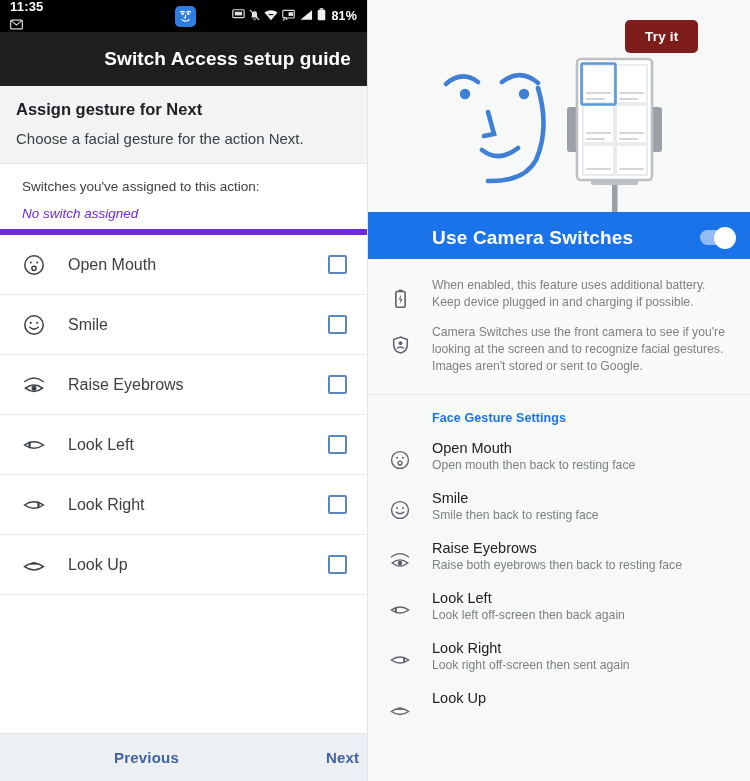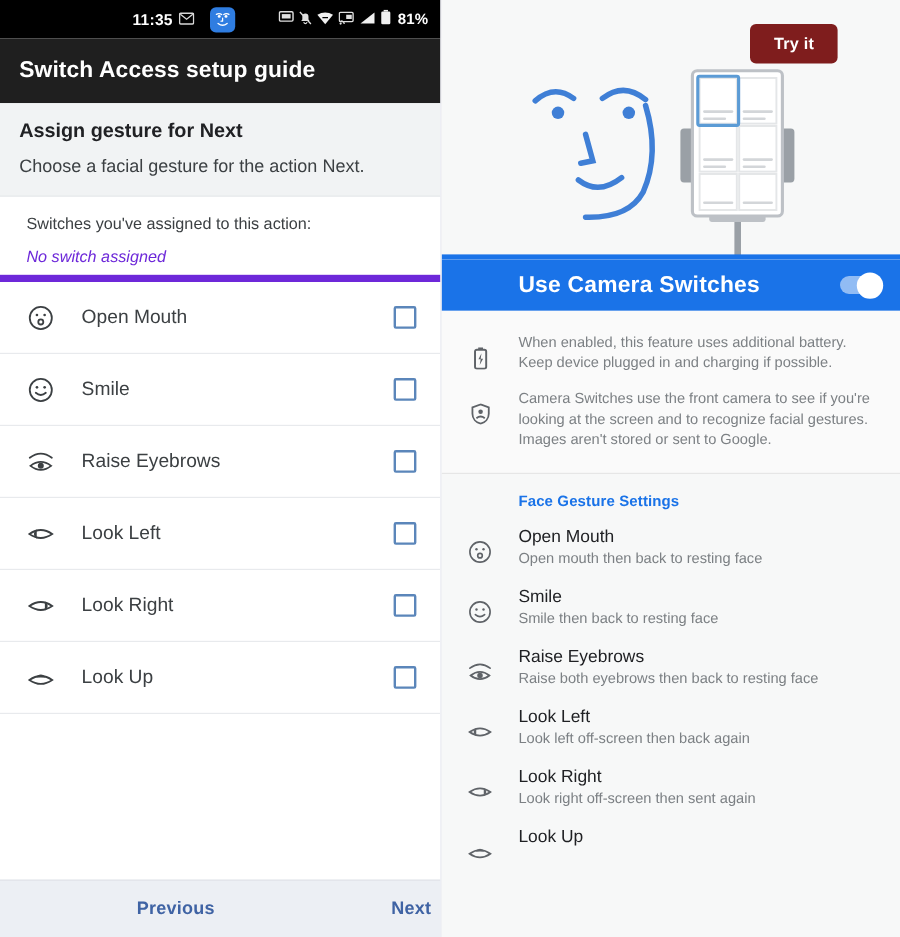--- a/index.html
+++ b/index.html
@@ -19,34 +19,34 @@
     display: flex; flex-direction: column;
     border-right: 1px solid #dfe3ec;
     overflow: hidden;
   }
   .statusbar {
     height: 32px; background: #000000; color: #ffffff;
     display: flex; align-items: center; flex-shrink: 0;
     font-size: 12.5px; font-weight: bold; letter-spacing: .2px;
     padding: 0 10px;
   }
-  .sb-left { display: flex; align-items: flex-end; gap: 5px; width: 152px; justify-content: flex-end; }
+  .sb-left { display: flex; align-items: flex-start; gap: 5px; width: 152px; justify-content: flex-end; flex-direction: column; }
   .sb-time { font-size: 13px; font-weight: bold; }
   .sb-center { flex: 0 0 auto; display:flex; align-items:center; justify-content:center; width: 46px; }
   .face-chip {
     width: 21px; height: 21px; border-radius: 5px; background: #2f7de1;
     display: flex; align-items: center; justify-content: center;
   }
   .sb-right { flex: 1; display: flex; align-items: center; justify-content: flex-end; gap: 4px; }
   .sb-right .pct { font-size: 12.5px; font-weight: bold; margin-left: 1px; }
 
   .appbar {
     background: #1f1f1f; color: #ffffff;
     height: 54px; display: flex; align-items: center;
-    padding: 0 16px; flex-shrink: 0;
+    padding: 0 16px; flex-shrink: 0; justify-content: flex-end;
   }
   .appbar-title { font-size: 19px; font-weight: bold; letter-spacing: .1px; }
 
   .assign-block {
     background: #f1f3f4; padding: 14px 16px 16px 16px; flex-shrink: 0;
     border-bottom: 1px solid #e4e6e9;
   }
   .assign-title { font-size: 16.5px; font-weight: bold; color: #202124; margin-bottom: 11px; }
   .assign-sub { font-size: 15px; color: #3c4043; }
 

